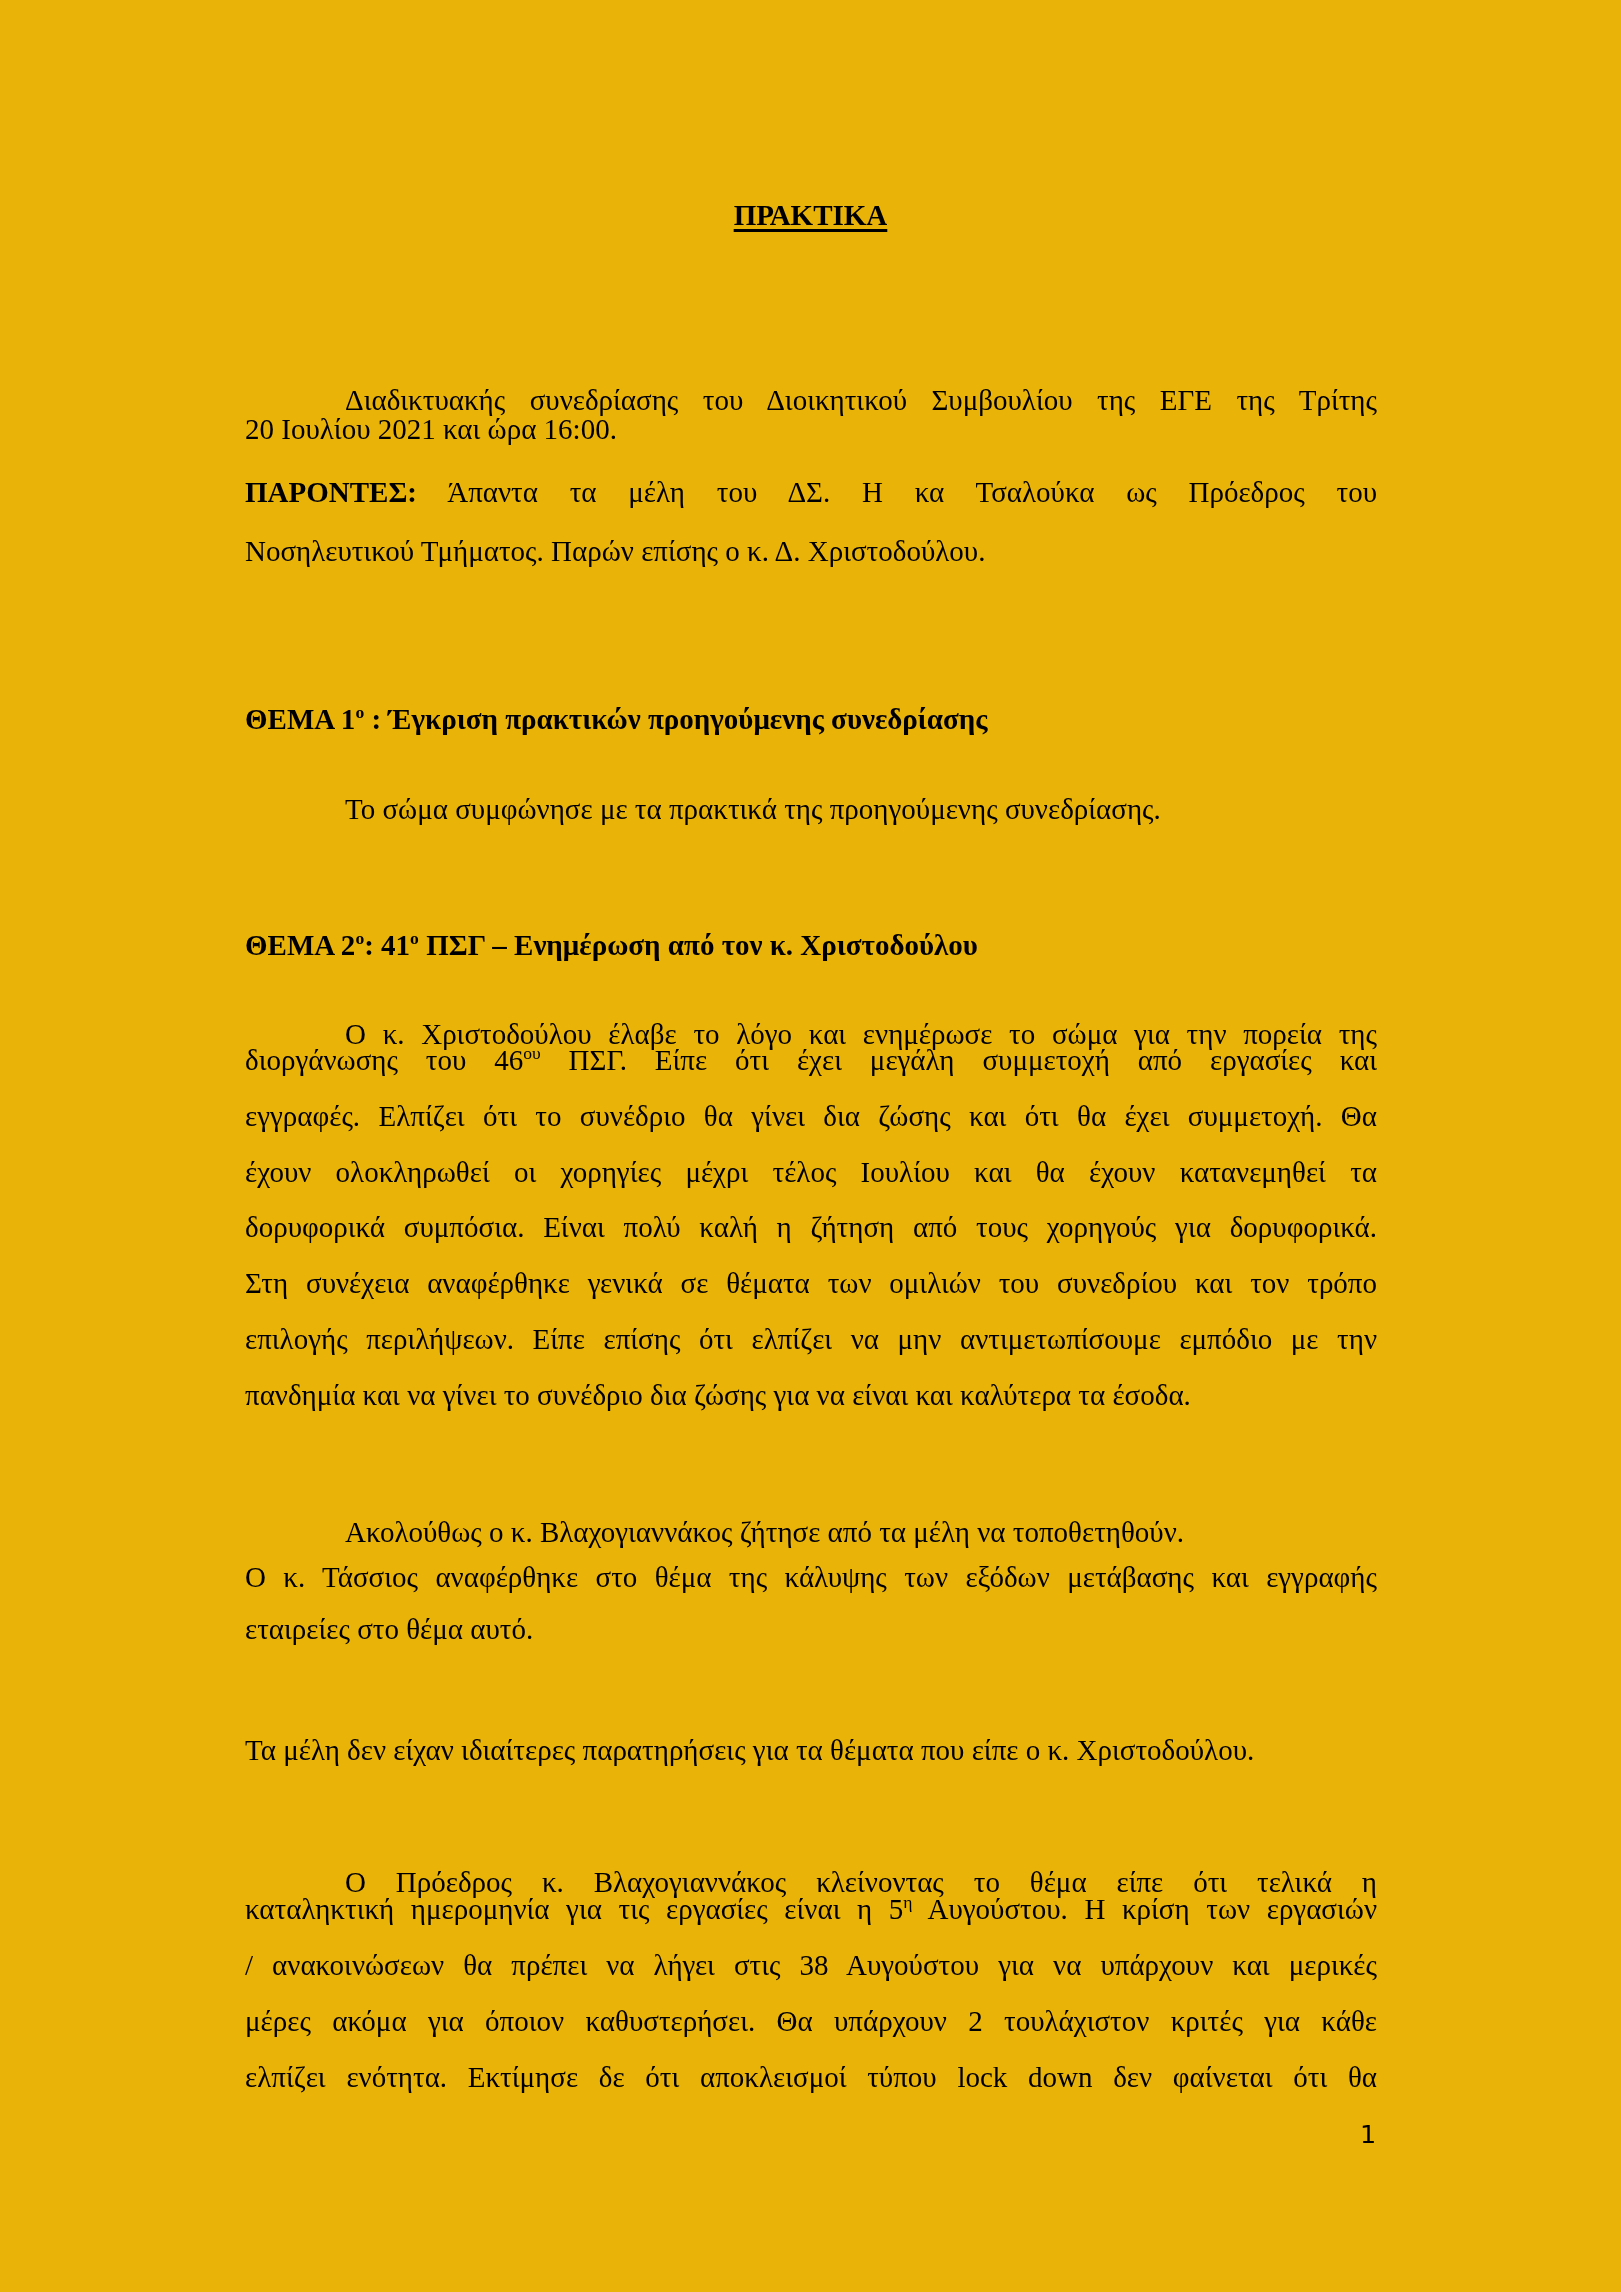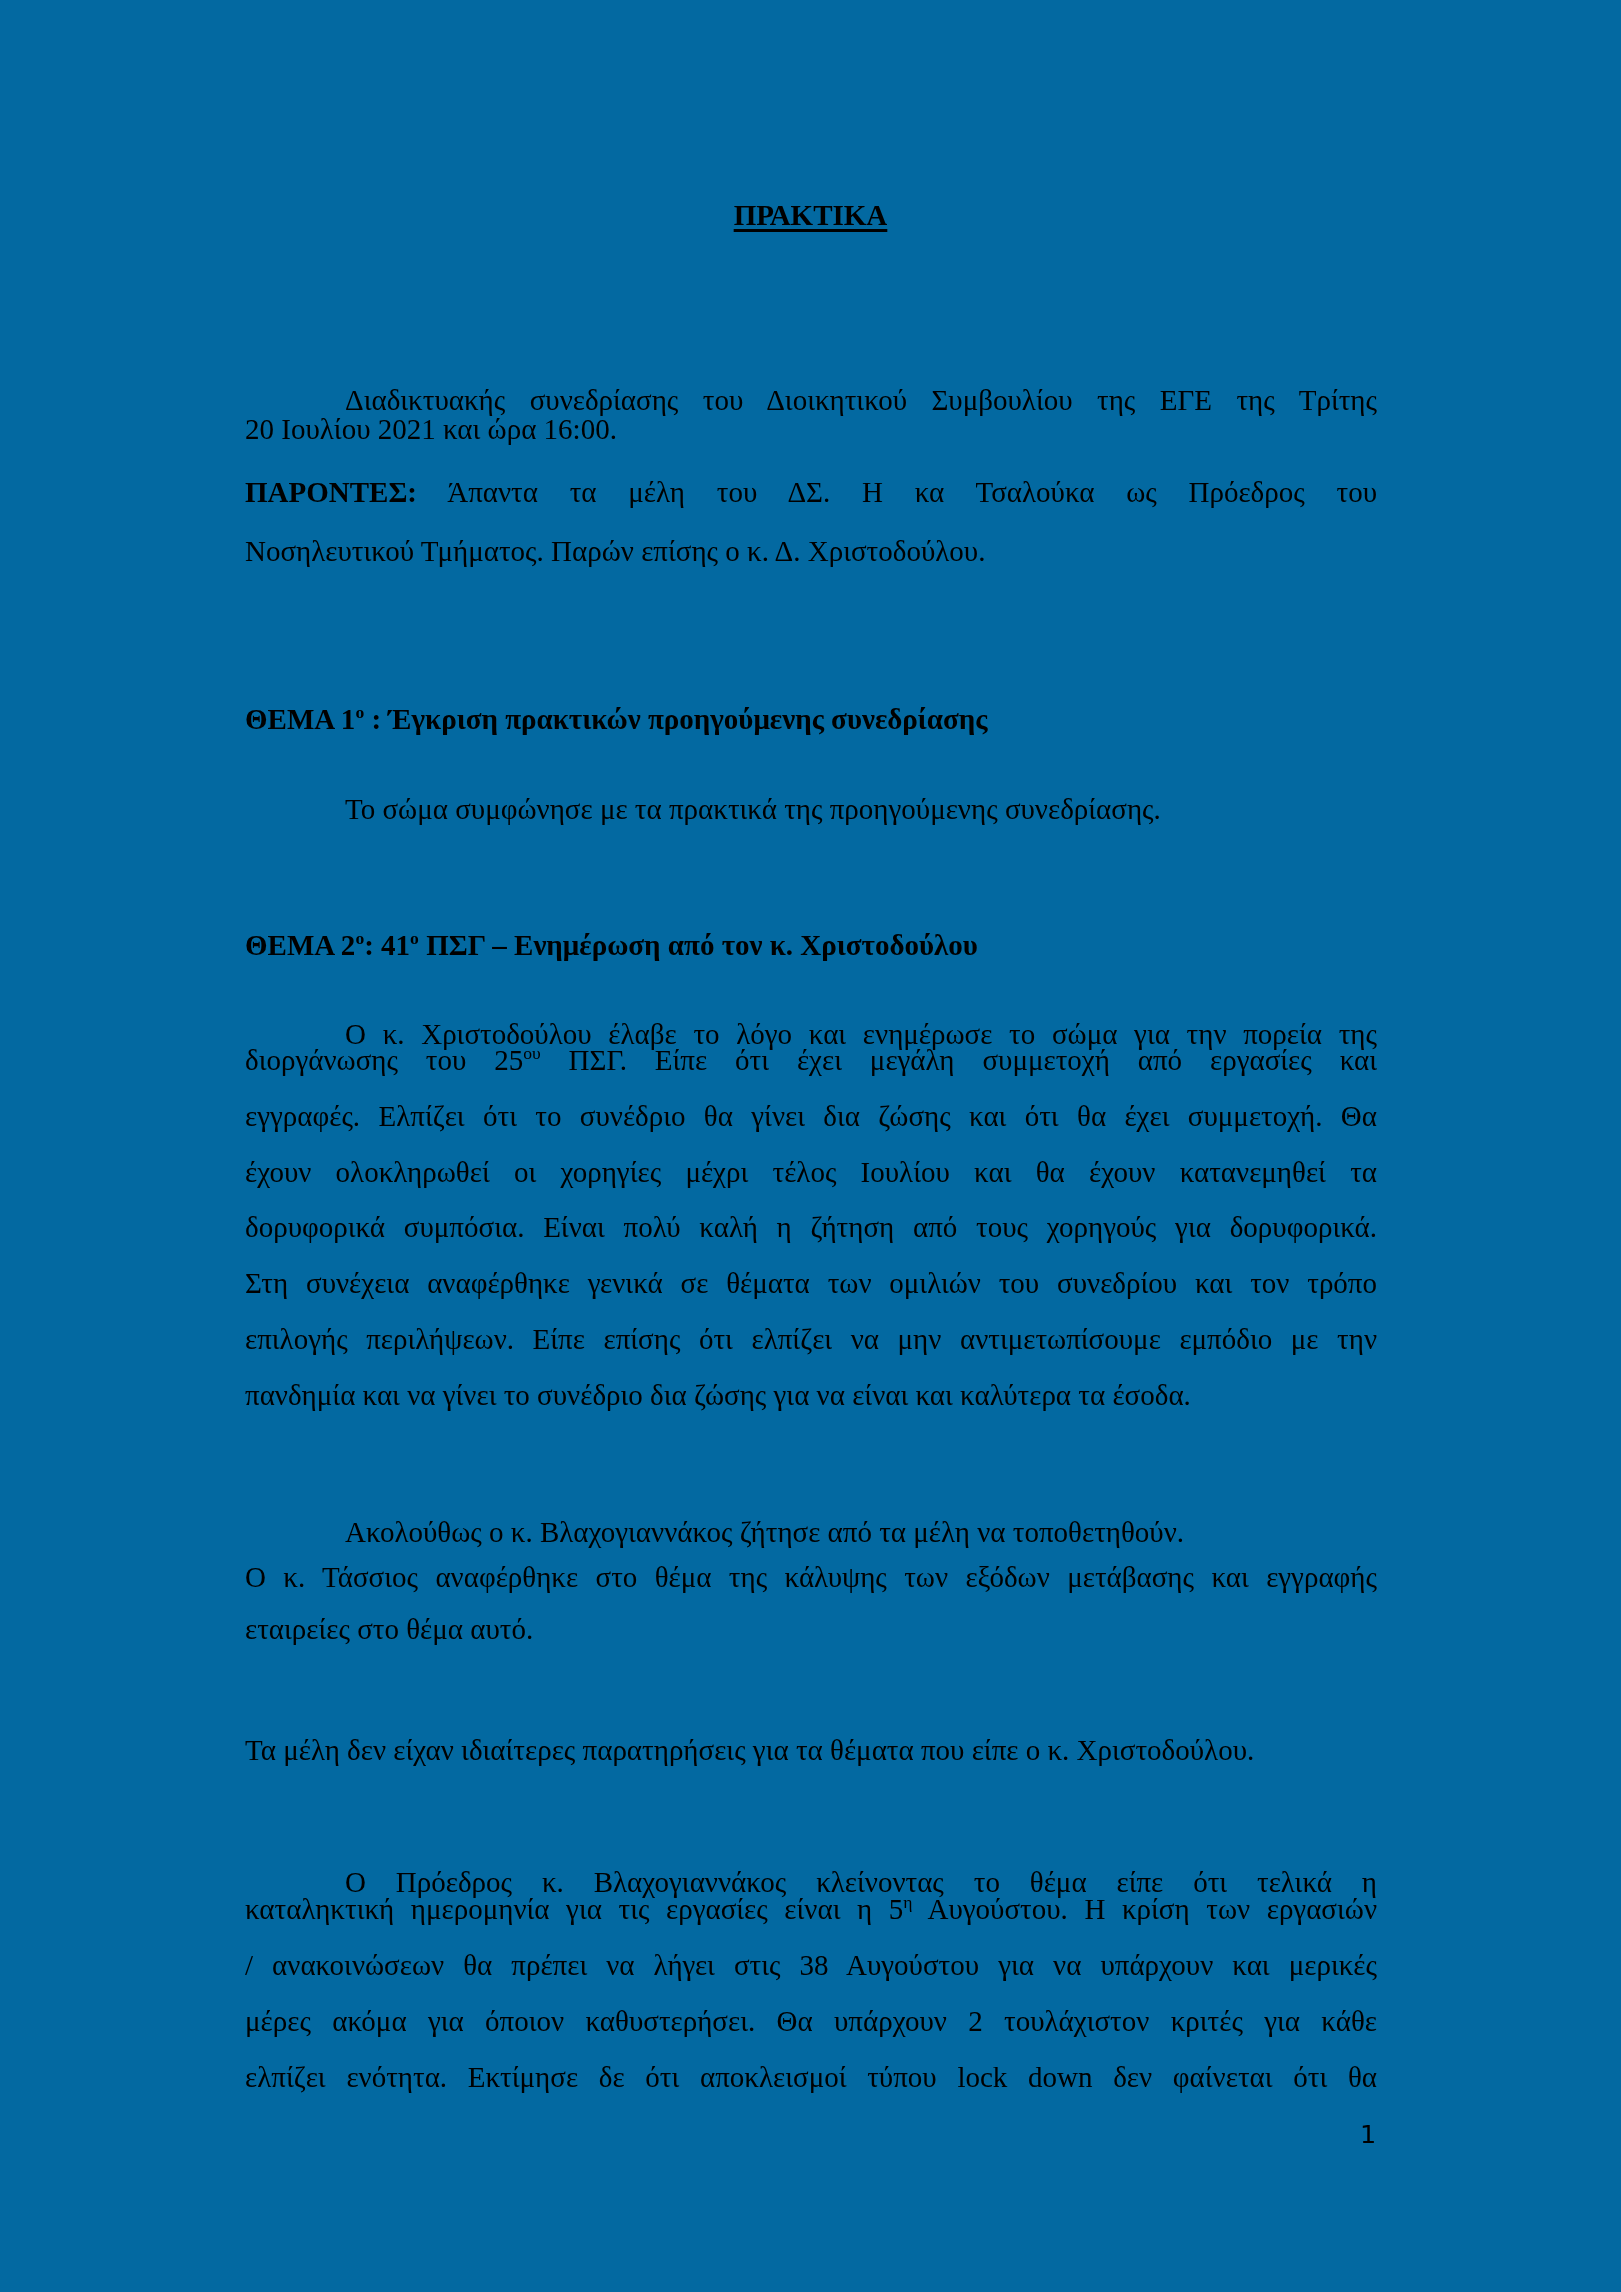--- a/index.html
+++ b/index.html
@@ -1,18 +1,18 @@
 <!DOCTYPE html>
 <html><head>
 <meta charset="utf-8">
 <style>
   html, body { margin: 0; padding: 0; background: #ffffff; }
   body { width: 1621px; height: 2293px; position: relative; overflow: hidden;
          font-family: "Liberation Serif", "DejaVu Serif", serif; color: #000; }
-  .page { position: absolute; left: 0; top: 0; width: 1621px; height: 2293px; background: #0369a1; }
+  .page { position: absolute; left: 0; top: 0; width: 1621px; height: 2293px; background: #eab308; }
   .ln { position: absolute; left: 245px; width: 1132px; font-size: 29px; line-height: 35px;
         white-space: nowrap; }
   .ln.j { text-align: justify; text-align-last: justify; white-space: normal; height: 35px; overflow: hidden; }
   .ln.ind { left: 345px; width: 1032px; margin-top: 30px; }
   .b { font-weight: bold; }
   .title { position: absolute; left: 0; width: 1621px; text-align: center; top: 198px;
            font-size: 29px; line-height: 35px; font-weight: bold; }
   .title span { text-decoration: underline; text-decoration-thickness: 2.9px; text-underline-offset: 3.9px; }
   sup { font-size: 17.6px; line-height: 0; vertical-align: 10.8px; }
   .pnum { position: absolute; left: 1360px; top: 2119px; font-family: "DejaVu Sans", sans-serif;
@@ -32,21 +32,21 @@
 
   <div class="ln j" style="top:475px"><span class="b">ΠΑΡΟΝΤΕΣ:</span> <span>Άπαντα τα μέλη του ΔΣ. Η κα Τσαλούκα ως Πρόεδρος του</span></div>
   <div class="ln" style="top:534px">Νοσηλευτικού Τμήματος.  Παρών επίσης ο κ. Δ. Χριστοδούλου.</div>
 
   <div class="ln b" style="top:702px"><span>ΘΕΜΑ 1</span><sup>ο</sup><span> : Έγκριση πρακτικών προηγούμενης συνεδρίασης</span></div>
   <div class="ln ind" style="top:762px">Το σώμα συμφώνησε με τα πρακτικά της προηγούμενης συνεδρίασης.</div>
 
   <div class="ln b" style="top:928px"><span>ΘΕΜΑ 2</span><sup>ο</sup><span>: 41</span><sup>ο</sup><span> ΠΣΓ – Ενημέρωση από τον κ. Χριστοδούλου</span></div>
 
   <div class="ln j ind" style="top:987px">Ο κ. Χριστοδούλου έλαβε το λόγο και ενημέρωσε το σώμα για την πορεία της</div>
-  <div class="ln j" style="top:1043px"><span>διοργάνωσης του 25</span><sup>ου</sup><span> ΠΣΓ. Είπε ότι έχει μεγάλη συμμετοχή από εργασίες και</span></div>
+  <div class="ln j" style="top:1043px"><span>διοργάνωσης του 46</span><sup>ου</sup><span> ΠΣΓ. Είπε ότι έχει μεγάλη συμμετοχή από εργασίες και</span></div>
   <div class="ln j" style="top:1099px">εγγραφές. Ελπίζει ότι το συνέδριο θα γίνει δια ζώσης και ότι θα έχει συμμετοχή. Θα</div>
   <div class="ln j" style="top:1155px">έχουν ολοκληρωθεί οι χορηγίες μέχρι τέλος Ιουλίου και θα έχουν κατανεμηθεί τα</div>
   <div class="ln j" style="top:1210px">δορυφορικά συμπόσια. Είναι πολύ καλή η ζήτηση από τους χορηγούς για δορυφορικά.</div>
   <div class="ln j" style="top:1266px">Στη συνέχεια αναφέρθηκε γενικά σε θέματα των ομιλιών του συνεδρίου και τον τρόπο</div>
   <div class="ln j" style="top:1322px">επιλογής περιλήψεων. Είπε επίσης ότι ελπίζει να μην αντιμετωπίσουμε εμπόδιο με την</div>
   <div class="ln" style="top:1378px">πανδημία και να γίνει το συνέδριο δια ζώσης για να είναι και καλύτερα τα έσοδα.</div>
 
   <div class="ln ind" style="top:1485px">Ακολούθως ο κ. Βλαχογιαννάκος ζήτησε από τα μέλη να τοποθετηθούν.</div>
 
   <div class="ln j" style="top:1560px">Ο κ. Τάσσιος αναφέρθηκε στο θέμα της κάλυψης των εξόδων μετάβασης και εγγραφής</div>

